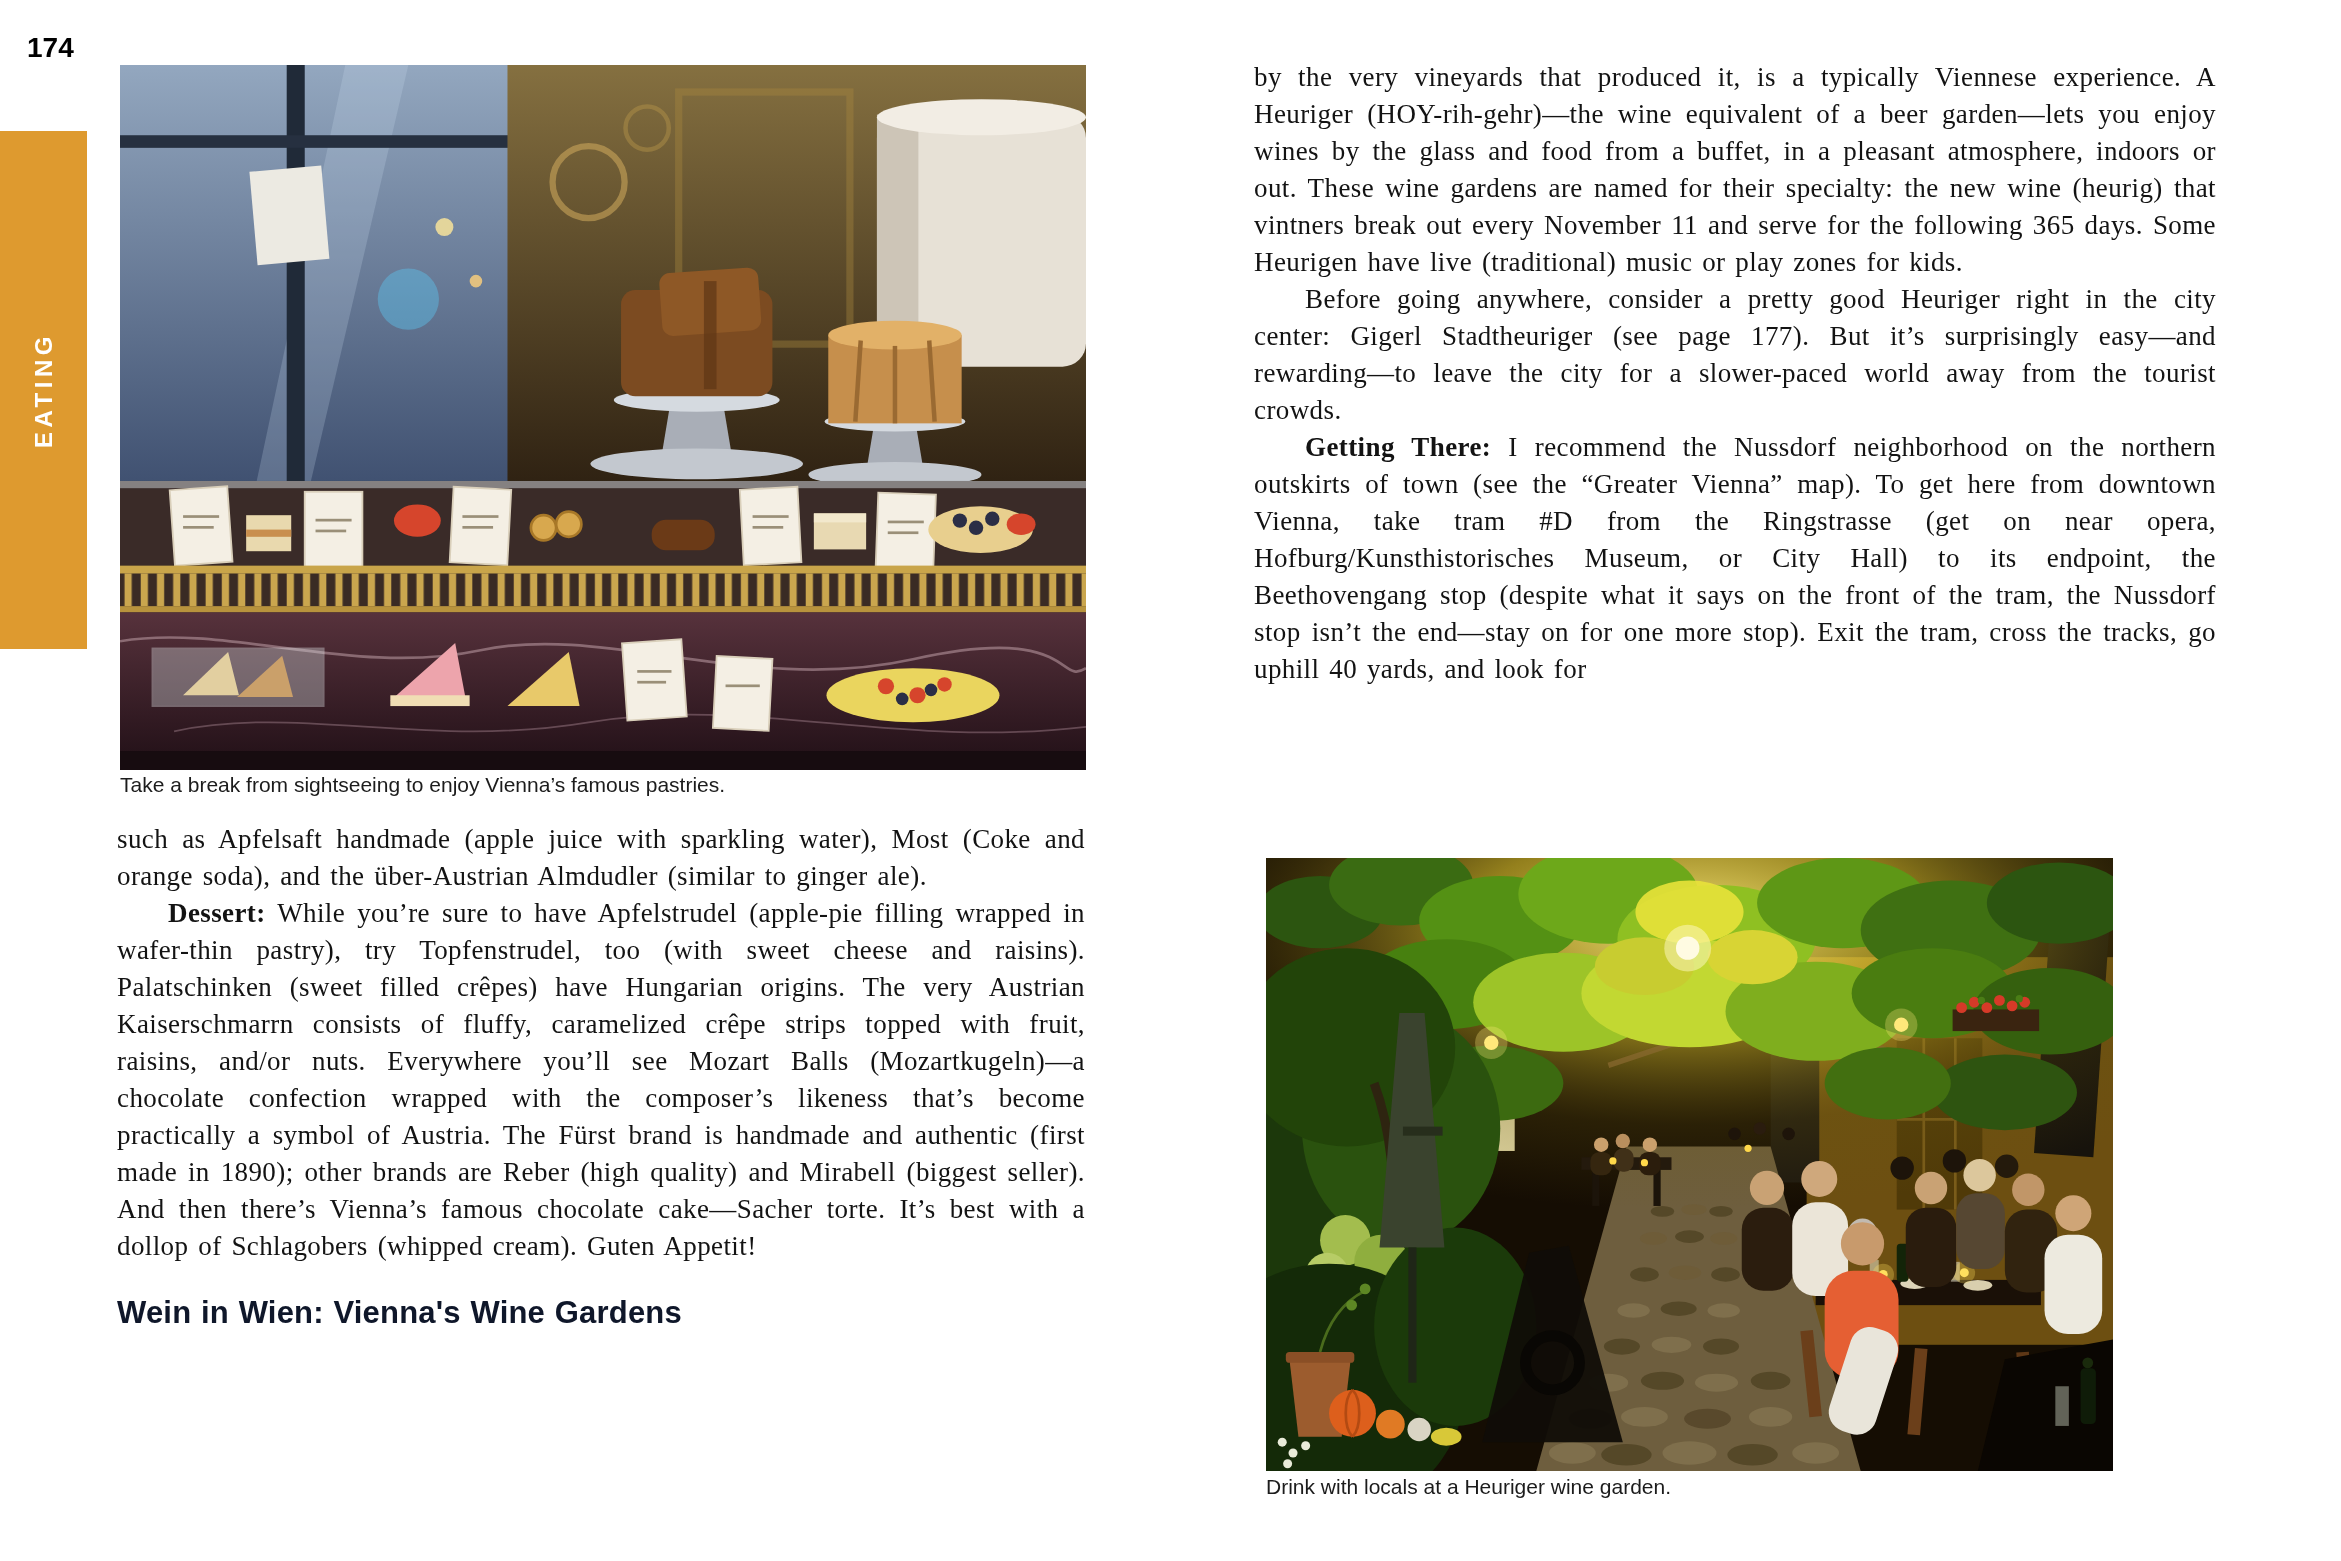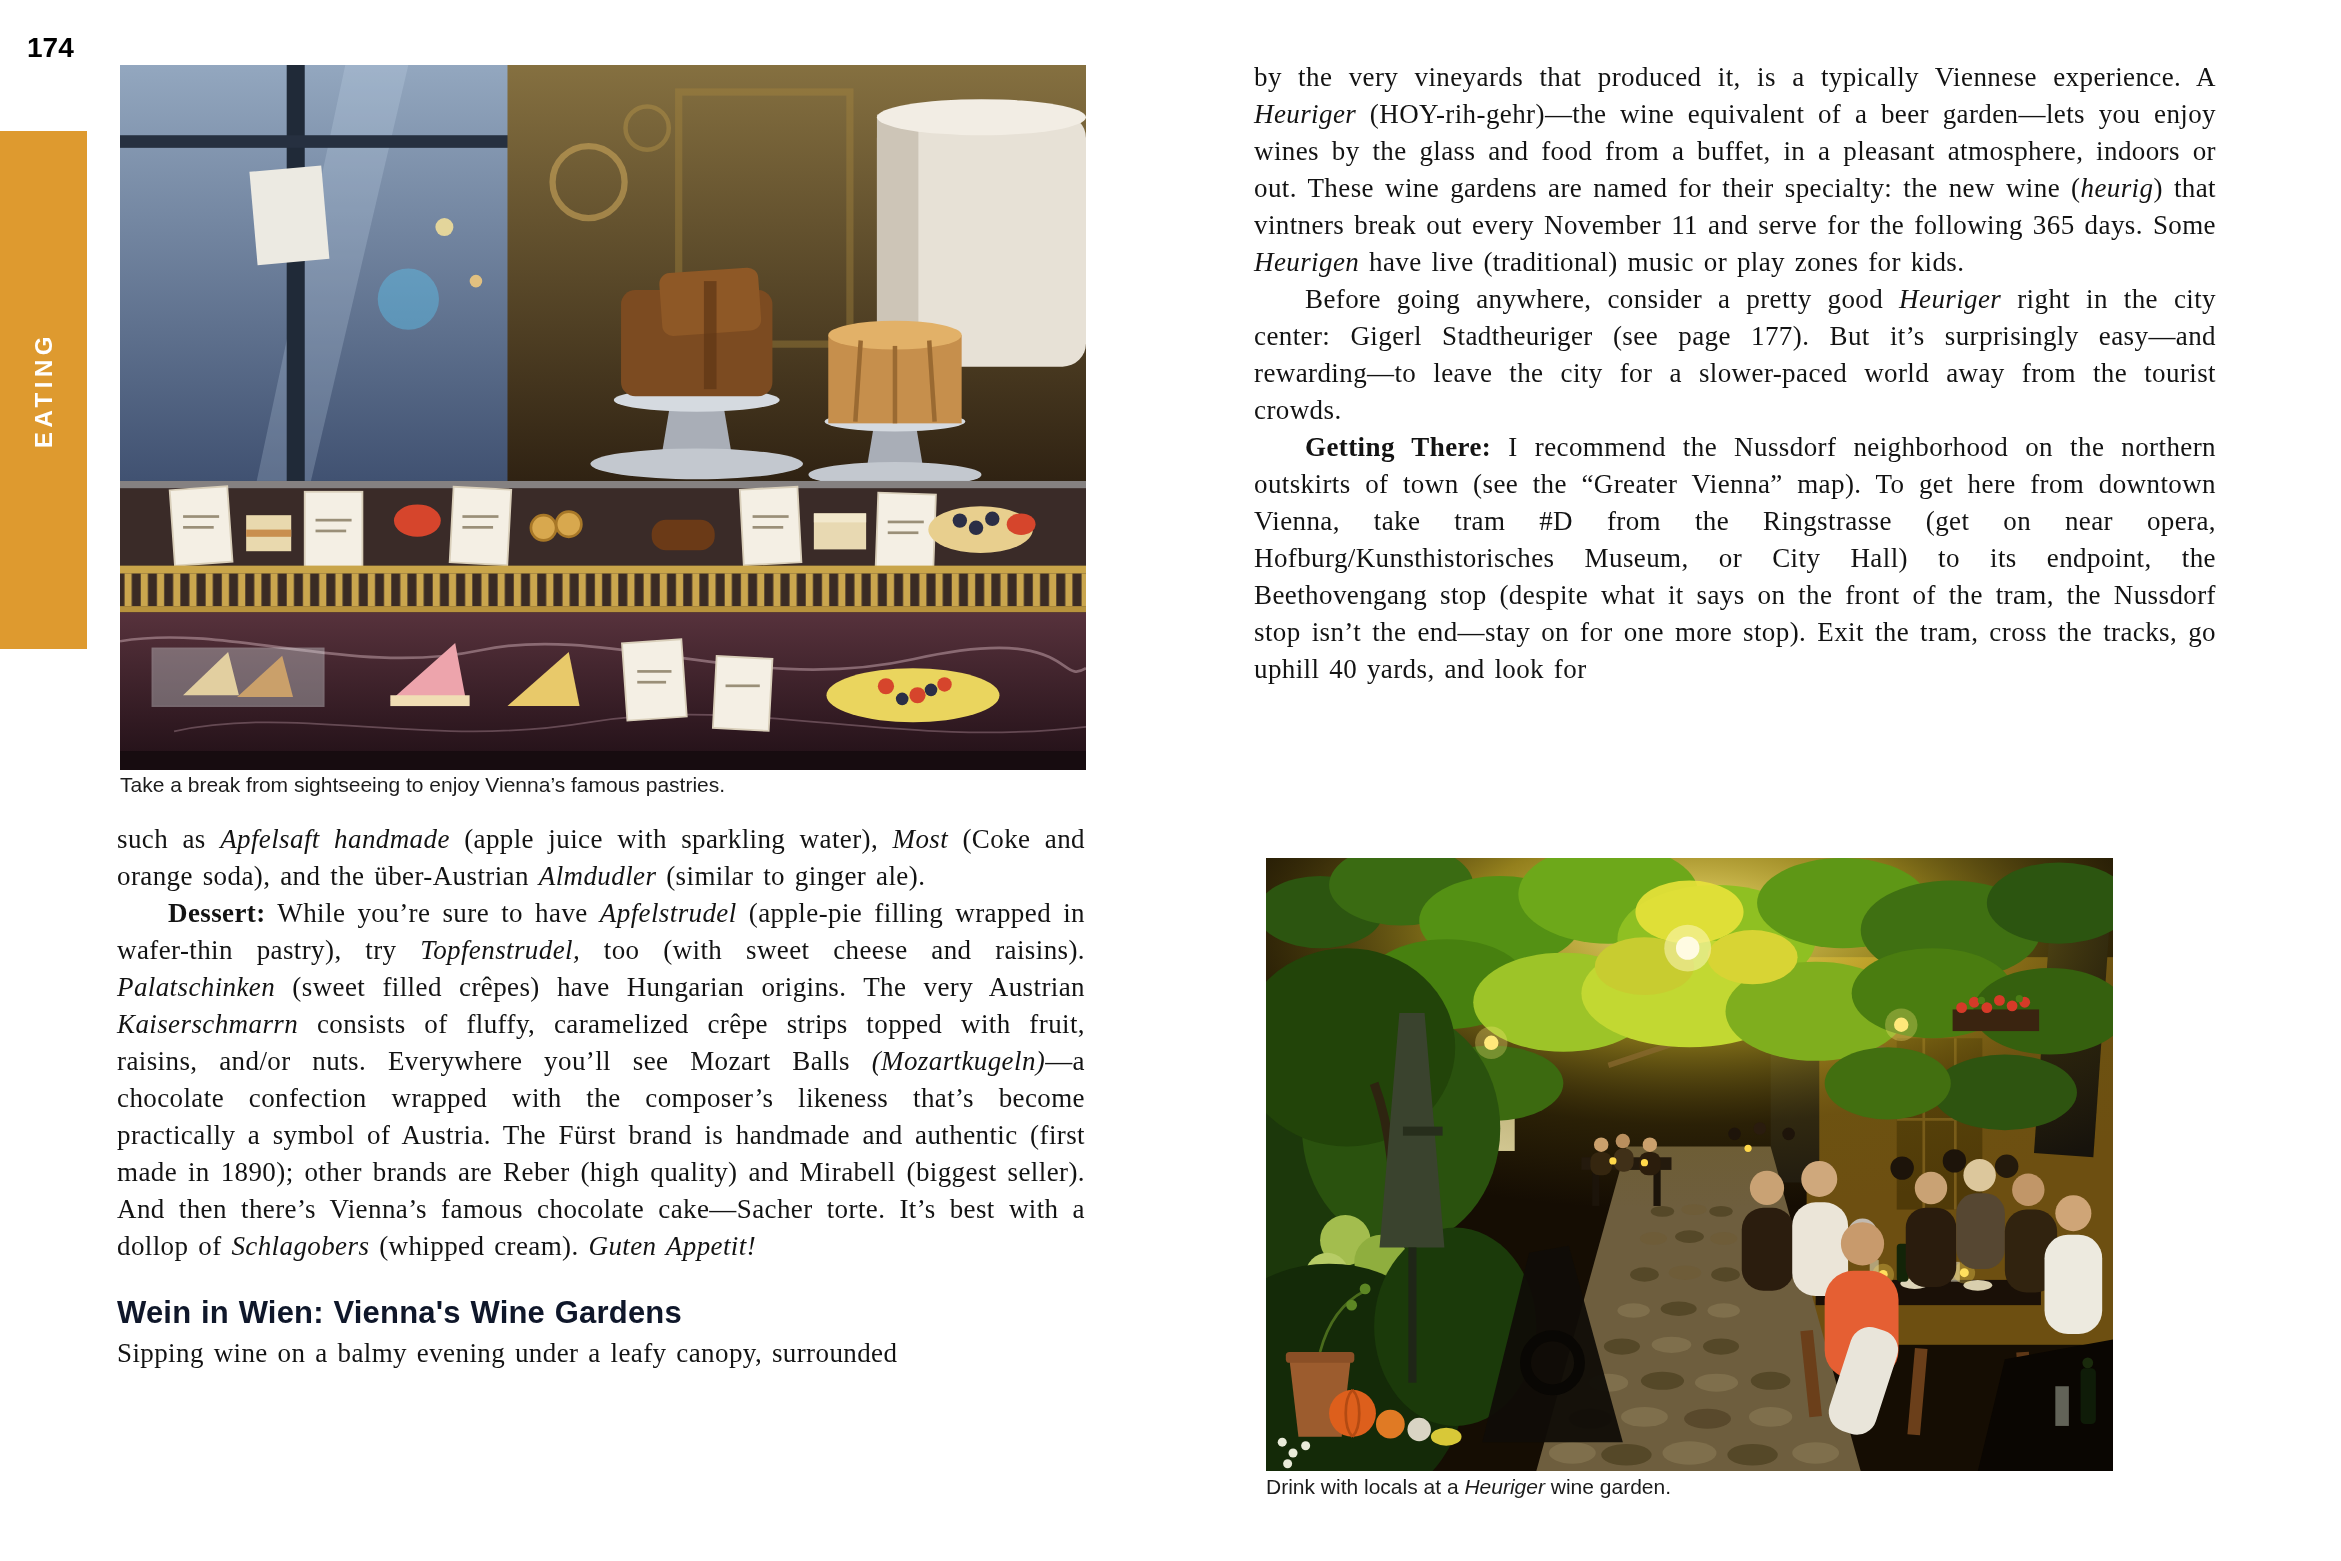--- a/index.html
+++ b/index.html
@@ -61,21 +61,21 @@
     font-size:27px;
     line-height:37px;
     letter-spacing:0.4px;
     word-spacing:2.7px;
     text-align:justify;
   }
   #left-col{left:117px;top:821px;width:968px;}
   #right-col{left:1254px;top:59px;width:962px;}
   .para{margin:0;}
   .para.indent{text-indent:51px;}
-  .it{font-style:italic;}
+  .it{}
   .bd{font-weight:bold;}
   .heading{
     font-family:"Liberation Sans", sans-serif;
     font-weight:bold;
     font-size:31px;
     line-height:36px;
     letter-spacing:0.2px;
     word-spacing:0.9px;
     color:#0f172a;
     margin:30px 0 3.6px 0;
@@ -209,23 +209,20 @@
   </div>
 
   <div id="caption-left" class="caption"><span>Take a break from sightseeing to enjoy Vienna’s famous pastries.</span></div>
 
   <div id="left-col" class="bodytext">
     <div>
         <p class="para"><span>such as </span><span class="it">Apfelsaft handmade</span><span> (apple juice with sparkling water), </span><span class="it">Most</span><span> (Coke and orange soda), and the über-Austrian </span><span class="it">Almdudler</span><span> (similar to ginger ale).</span></p>
         <p class="para indent"><span class="bd">Dessert:</span><span> While you’re sure to have </span><span class="it">Apfelstrudel</span><span> (apple-pie filling wrapped in wafer-thin pastry), try </span><span class="it">Topfenstrudel,</span><span> too (with sweet cheese and raisins). </span><span class="it">Palatschinken</span><span> (sweet filled crêpes) have Hungarian origins. The very Austrian </span><span class="it">Kaiserschmarrn</span><span> consists of fluffy, caramelized crêpe strips topped with fruit, raisins, and/or nuts. Everywhere you’ll see Mozart Balls </span><span class="it">(Mozartkugeln)</span><span>—a chocolate confection wrapped with the composer’s likeness that’s become practically a symbol of Austria. The Fürst brand is handmade and authentic (first made in 1890); other brands are Reber (high quality) and Mirabell (biggest seller). And then there’s Vienna’s famous chocolate cake—Sacher torte. It’s best with a dollop of </span><span class="it">Schlagobers</span><span> (whipped cream). </span><span class="it">Guten Appetit!</span></p>
       </div>
     <h2 class="heading">Wein in Wien: Vienna's Wine Gardens</h2>
-    <div>
-        <p class="para"><span>Sipping wine on a balmy evening under a leafy canopy, surrounded</span></p>
-      </div>
   </div>
 
   <div id="right-col" class="bodytext">
       <p class="para"><span>by the very vineyards that produced it, is a typically Viennese experience. A </span><span class="it">Heuriger</span><span> (HOY-rih-gehr)—the wine equivalent of a beer garden—lets you enjoy wines by the glass and food from a buffet, in a pleasant atmosphere, indoors or out. These wine gardens are named for their specialty: the new wine (</span><span class="it">heurig</span><span>) that vintners break out every November 11 and serve for the following 365 days. Some </span><span class="it">Heurigen</span><span> have live (traditional) music or play zones for kids.</span></p>
       <p class="para indent"><span>Before going anywhere, consider a pretty good </span><span class="it">Heuriger</span><span> right in the city center: Gigerl Stadtheuriger (see page 177). But it’s surprisingly easy—and rewarding—to leave the city for a slower-paced world away from the tourist crowds.</span></p>
       <p class="para indent"><span class="bd">Getting There:</span><span> I recommend the Nussdorf neighborhood on the northern outskirts of town (see the “Greater Vienna” map). To get here from downtown Vienna, take tram #D from the Ringstrasse (get on near opera, Hofburg/Kunsthistorisches Museum, or City Hall) to its endpoint, the Beethovengang stop (despite what it says on the front of the tram, the Nussdorf stop isn’t the end—stay on for one more stop). Exit the tram, cross the tracks, go uphill 40 yards, and look for</span></p>
     </div>
 
   <div id="photo-right" class="photo" aria-label="Evening wine garden with diners at tables under a grapevine canopy">
     <svg viewBox="0 0 940 680" preserveAspectRatio="none">

